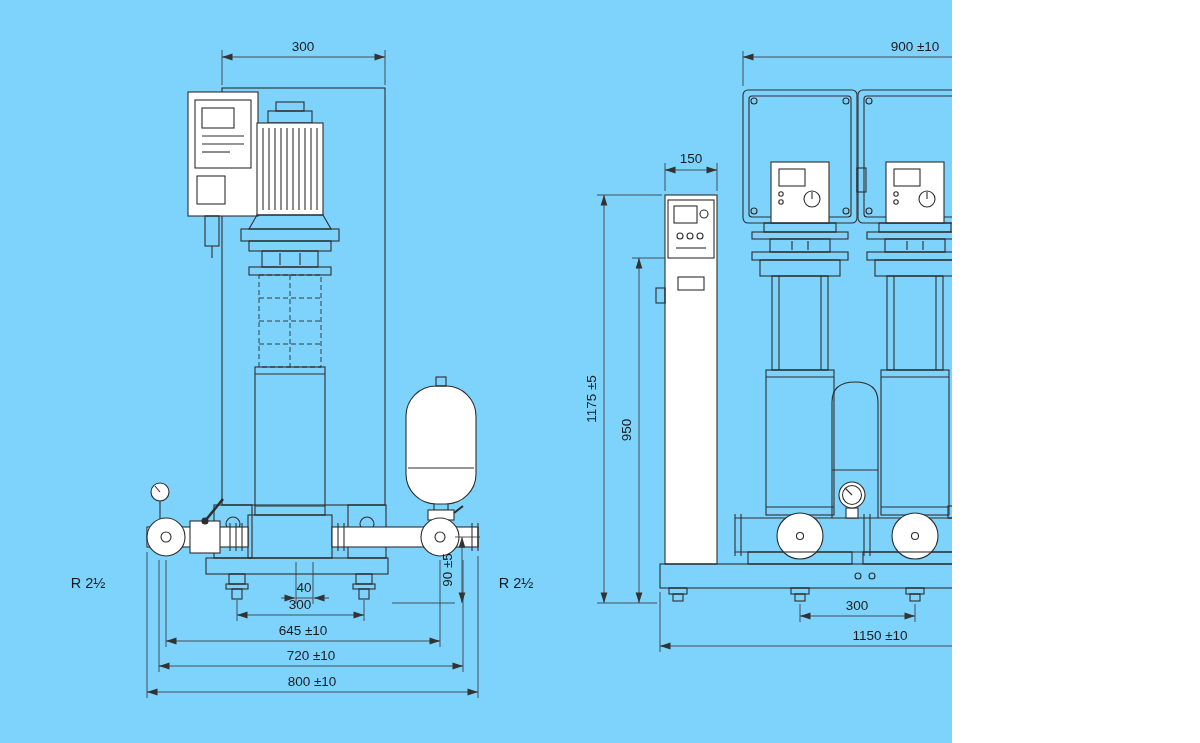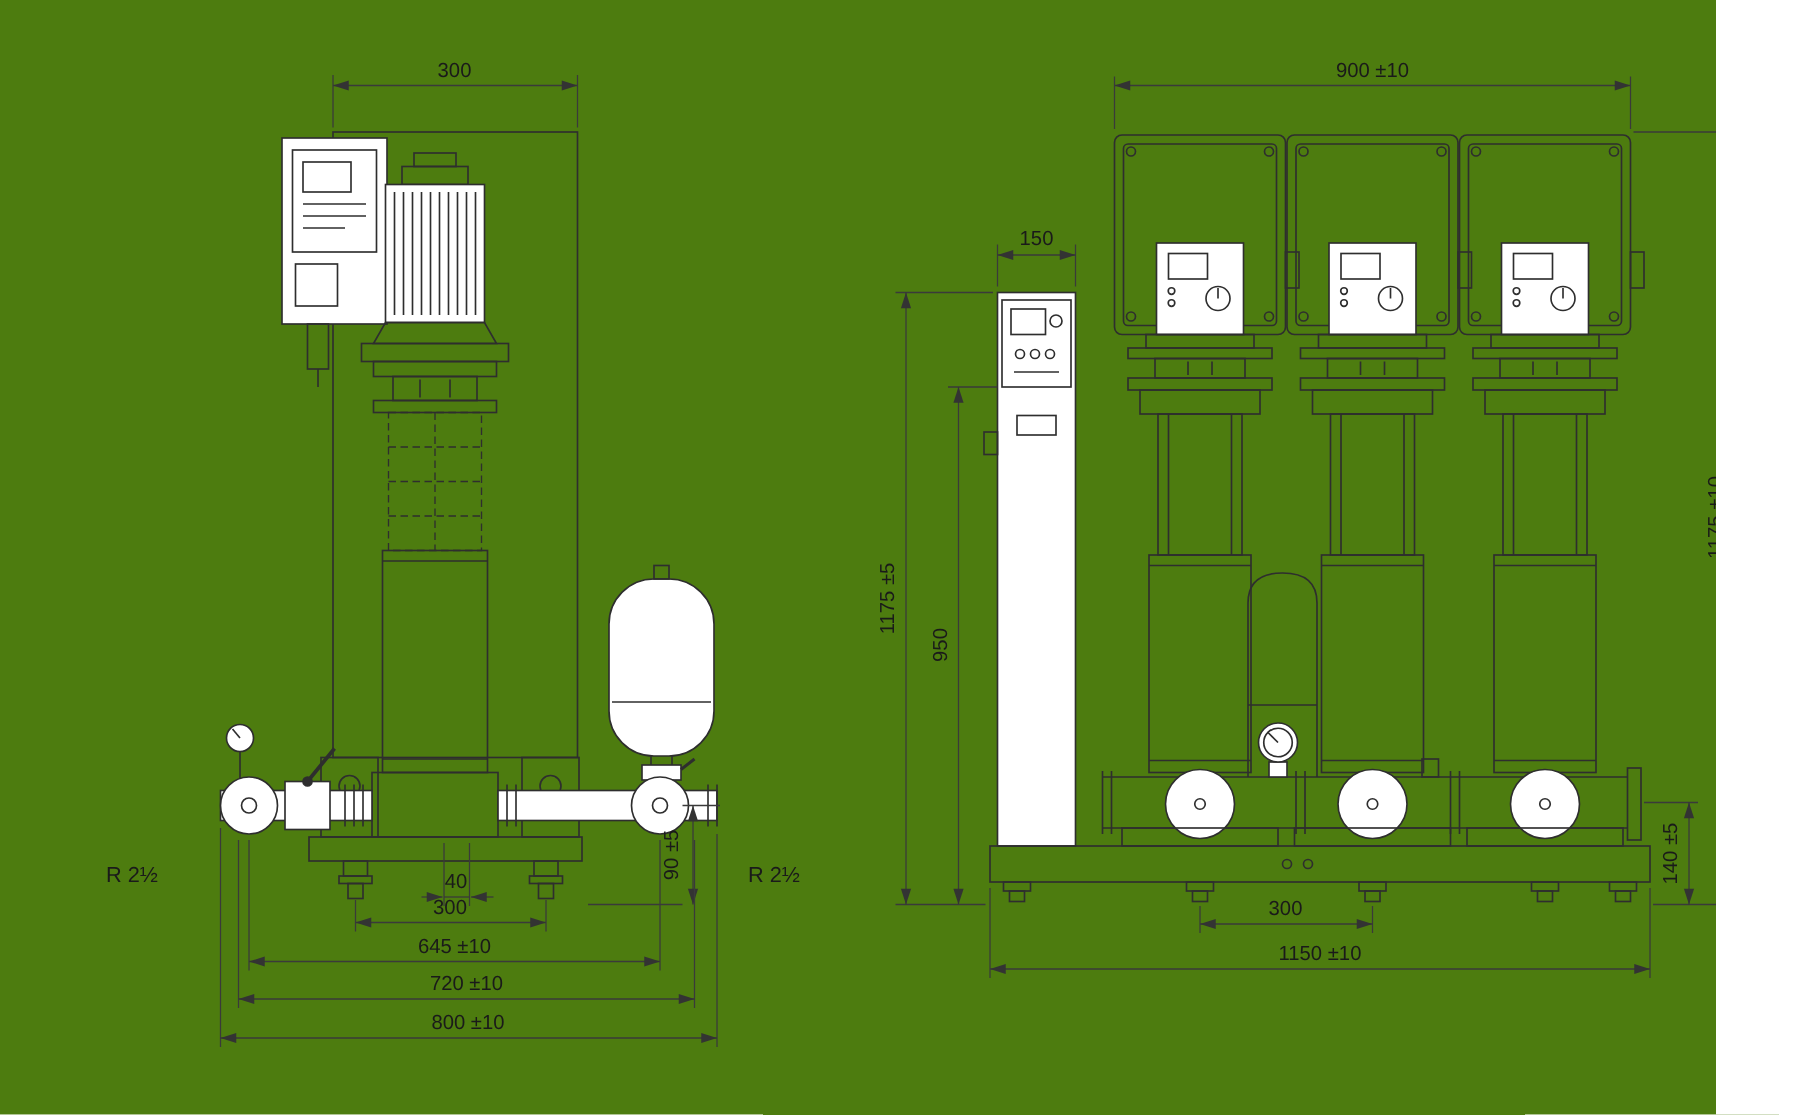--- a/index.html
+++ b/index.html
@@ -1,16 +1,16 @@
 <!DOCTYPE html>
 <html><head>
 <meta charset="utf-8">
 <style>
   html,body{margin:0;padding:0;background:#ffffff;}
-  .page{width:1144px;height:743px;background:#4d7c0f;position:relative;overflow:hidden;}
+  .page{width:952px;height:743px;background:#7dd3fc;position:relative;overflow:hidden;}
   svg{display:block;}
   text{font-family:"Liberation Sans","DejaVu Sans",sans-serif;fill:#1a1a1a;}
   .dim-label{font-size:13.5px;}
   .port-label{font-size:14.5px;}
 </style>
 </head>
 <body>
 
 <div class="page">
 <svg width="1200" height="743" viewBox="0 0 1200 743">

